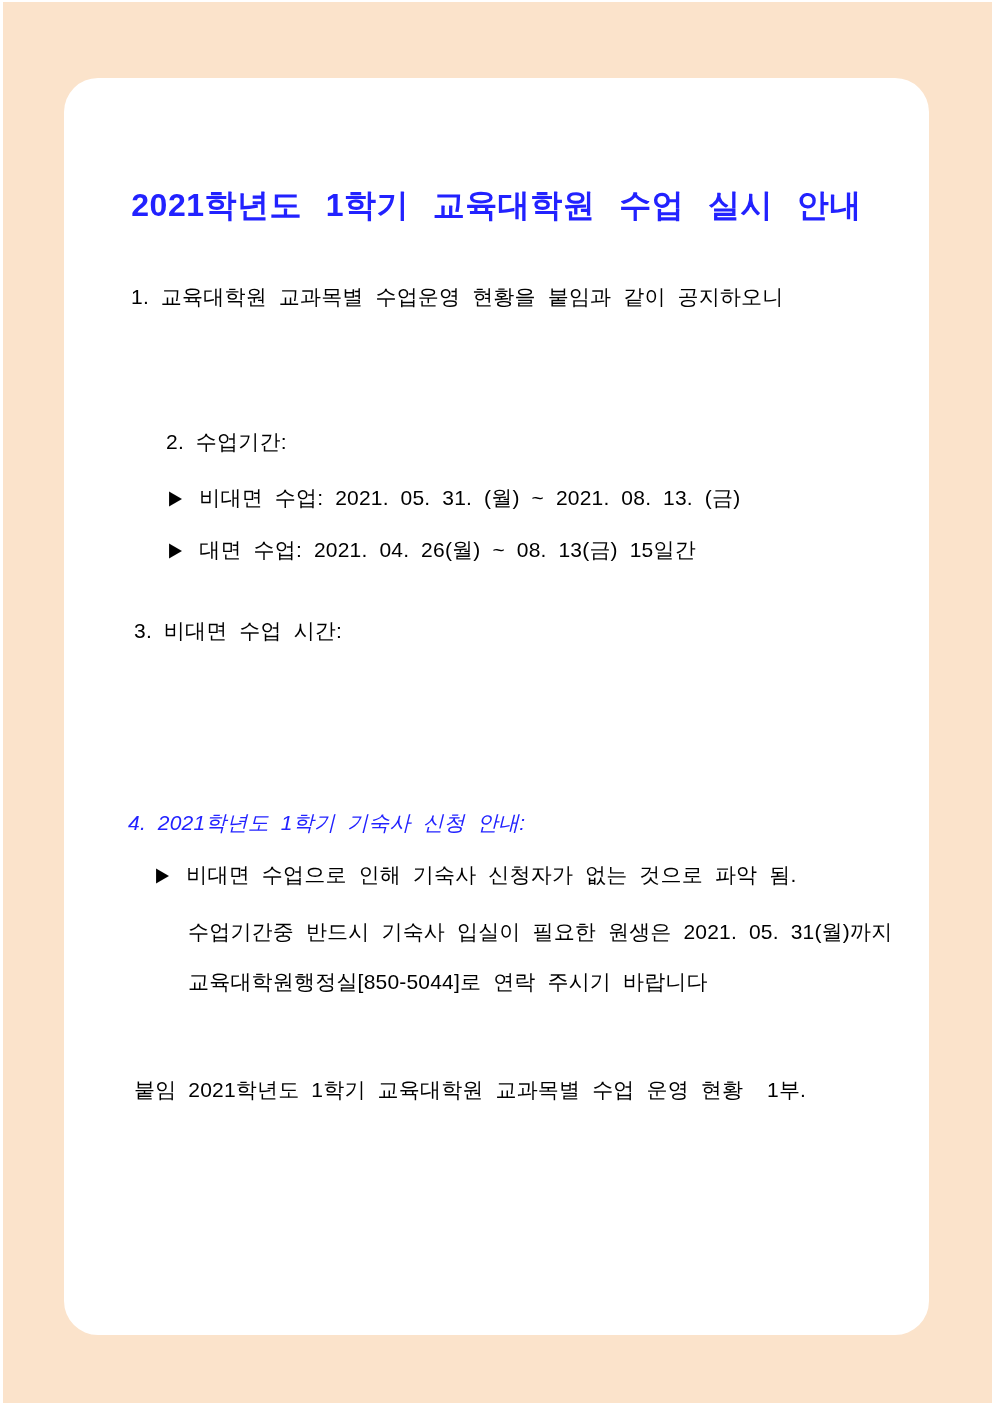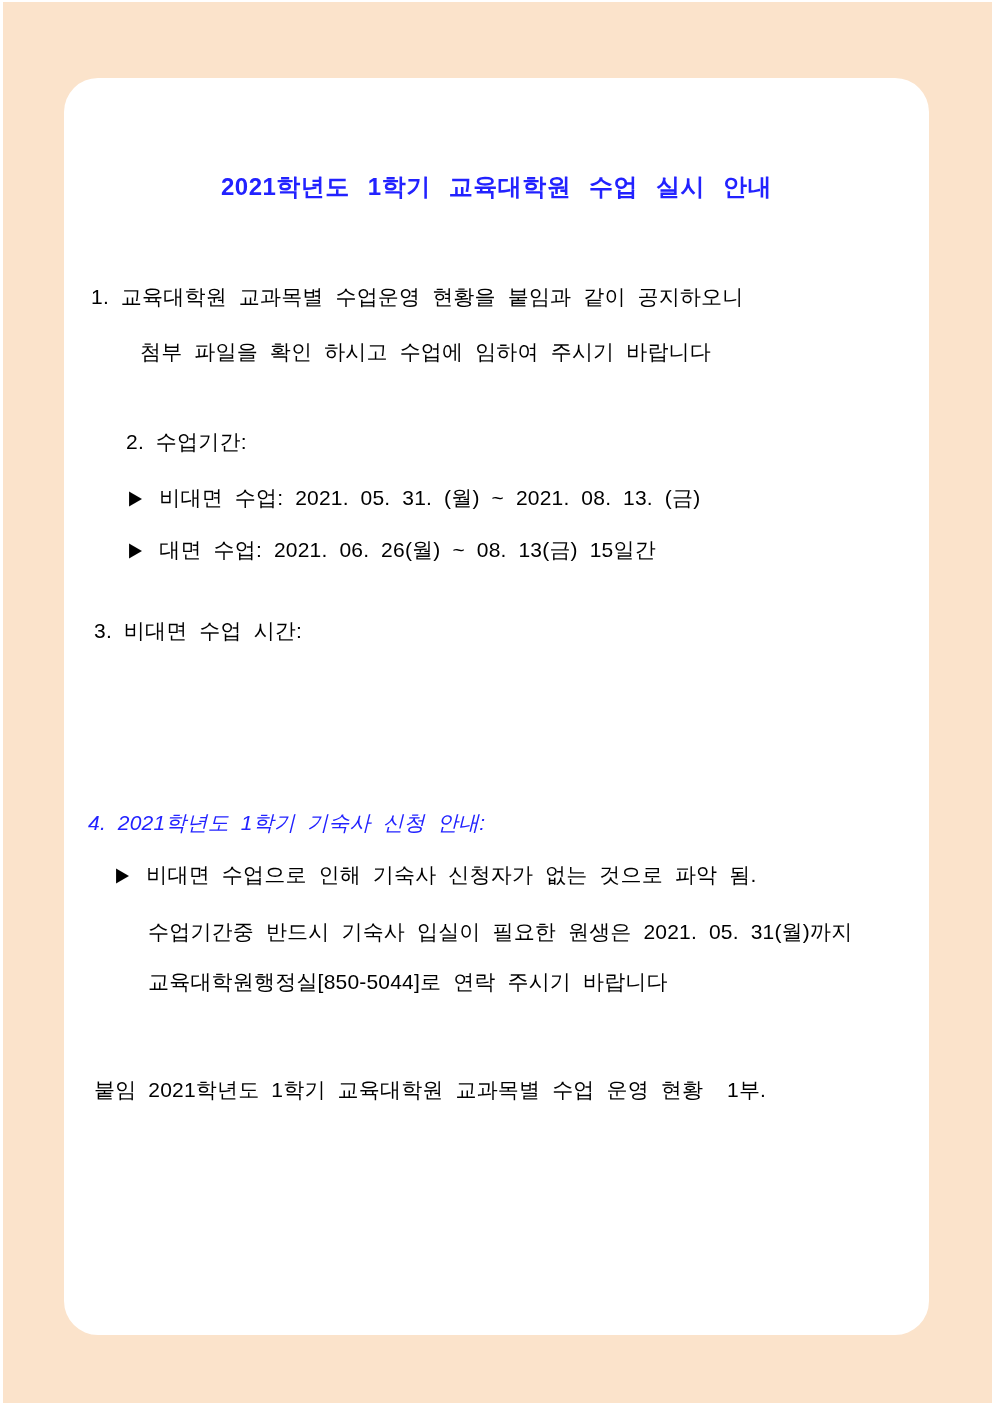--- a/index.html
+++ b/index.html
@@ -17,39 +17,40 @@
   }
   .card {
     position: absolute;
     left: 64px; top: 78px;
     width: 865px; height: 1257px;
     background: #ffffff;
     border-radius: 34px;
   }
   .doc-title {
     position: absolute;
-    top: 92px; left: 0;
+    top: 110px; left: 0;
     width: 100%;
     text-align: center;
-    font-size: 24px;
+    font-size: 32px;
     line-height: 34px;
     font-weight: bold;
     color: #2222ff;
     letter-spacing: 0.5px;
     word-spacing: 0.45em;
     white-space: pre;
   }
   .line {
     position: absolute;
     font-size: 21px;
     line-height: 26px;
     color: #000000;
     white-space: pre;
     word-spacing: 0.28em;
     letter-spacing: 0.2px;
+    margin-left: 40px;
   }
   .line.blue { color: #2222ff; font-style: italic; }
   .bullet-line { display: flex; align-items: center; }
   .arw {
     font-size: 17px;
     margin-right: 17px;
     color: #000;
     transform: scaleY(1.15);
   }
   
@@ -69,30 +70,29 @@
 </style>
 </head>
 <body>
 
 <div class="page">
   <div class="card">
 
     <div class="doc-title">2021학년도 1학기 교육대학원 수업 실시 안내</div>
 
     <div class="line i1l1">1. 교육대학원 교과목별 수업운영 현황을 붙임과 같이 공지하오니</div>
-    <div class="line i1l2">첨부 파일을 확인 하시고 수업에 임하여 주시기 바랍니다</div>
 
     <div class="line i2h">2. 수업기간:</div>
     <div class="line i2b1 bullet-line">
       <span class="arw">▶</span>
       <span>비대면 수업: 2021. 05. 31. (월) ~ 2021. 08. 13. (금)</span>
     </div>
     <div class="line i2b2 bullet-line">
       <span class="arw">▶</span>
-      <span>대면 수업: 2021. 06. 26(월) ~ 08. 13(금) 15일간</span>
+      <span>대면 수업: 2021. 04. 26(월) ~ 08. 13(금) 15일간</span>
     </div>
 
     <div class="line i3h">3. 비대면 수업 시간:</div>
 
     <div class="line blue i4h">4. 2021학년도 1학기 기숙사 신청 안내:</div>
     <div class="line i4b1 bullet-line">
       <span class="arw">▶</span>
       <span>비대면 수업으로 인해 기숙사 신청자가 없는 것으로 파악 됨.</span>
     </div>
     <div class="line i4l2">수업기간중 반드시 기숙사 입실이 필요한 원생은 2021. 05. 31(월)까지</div>

